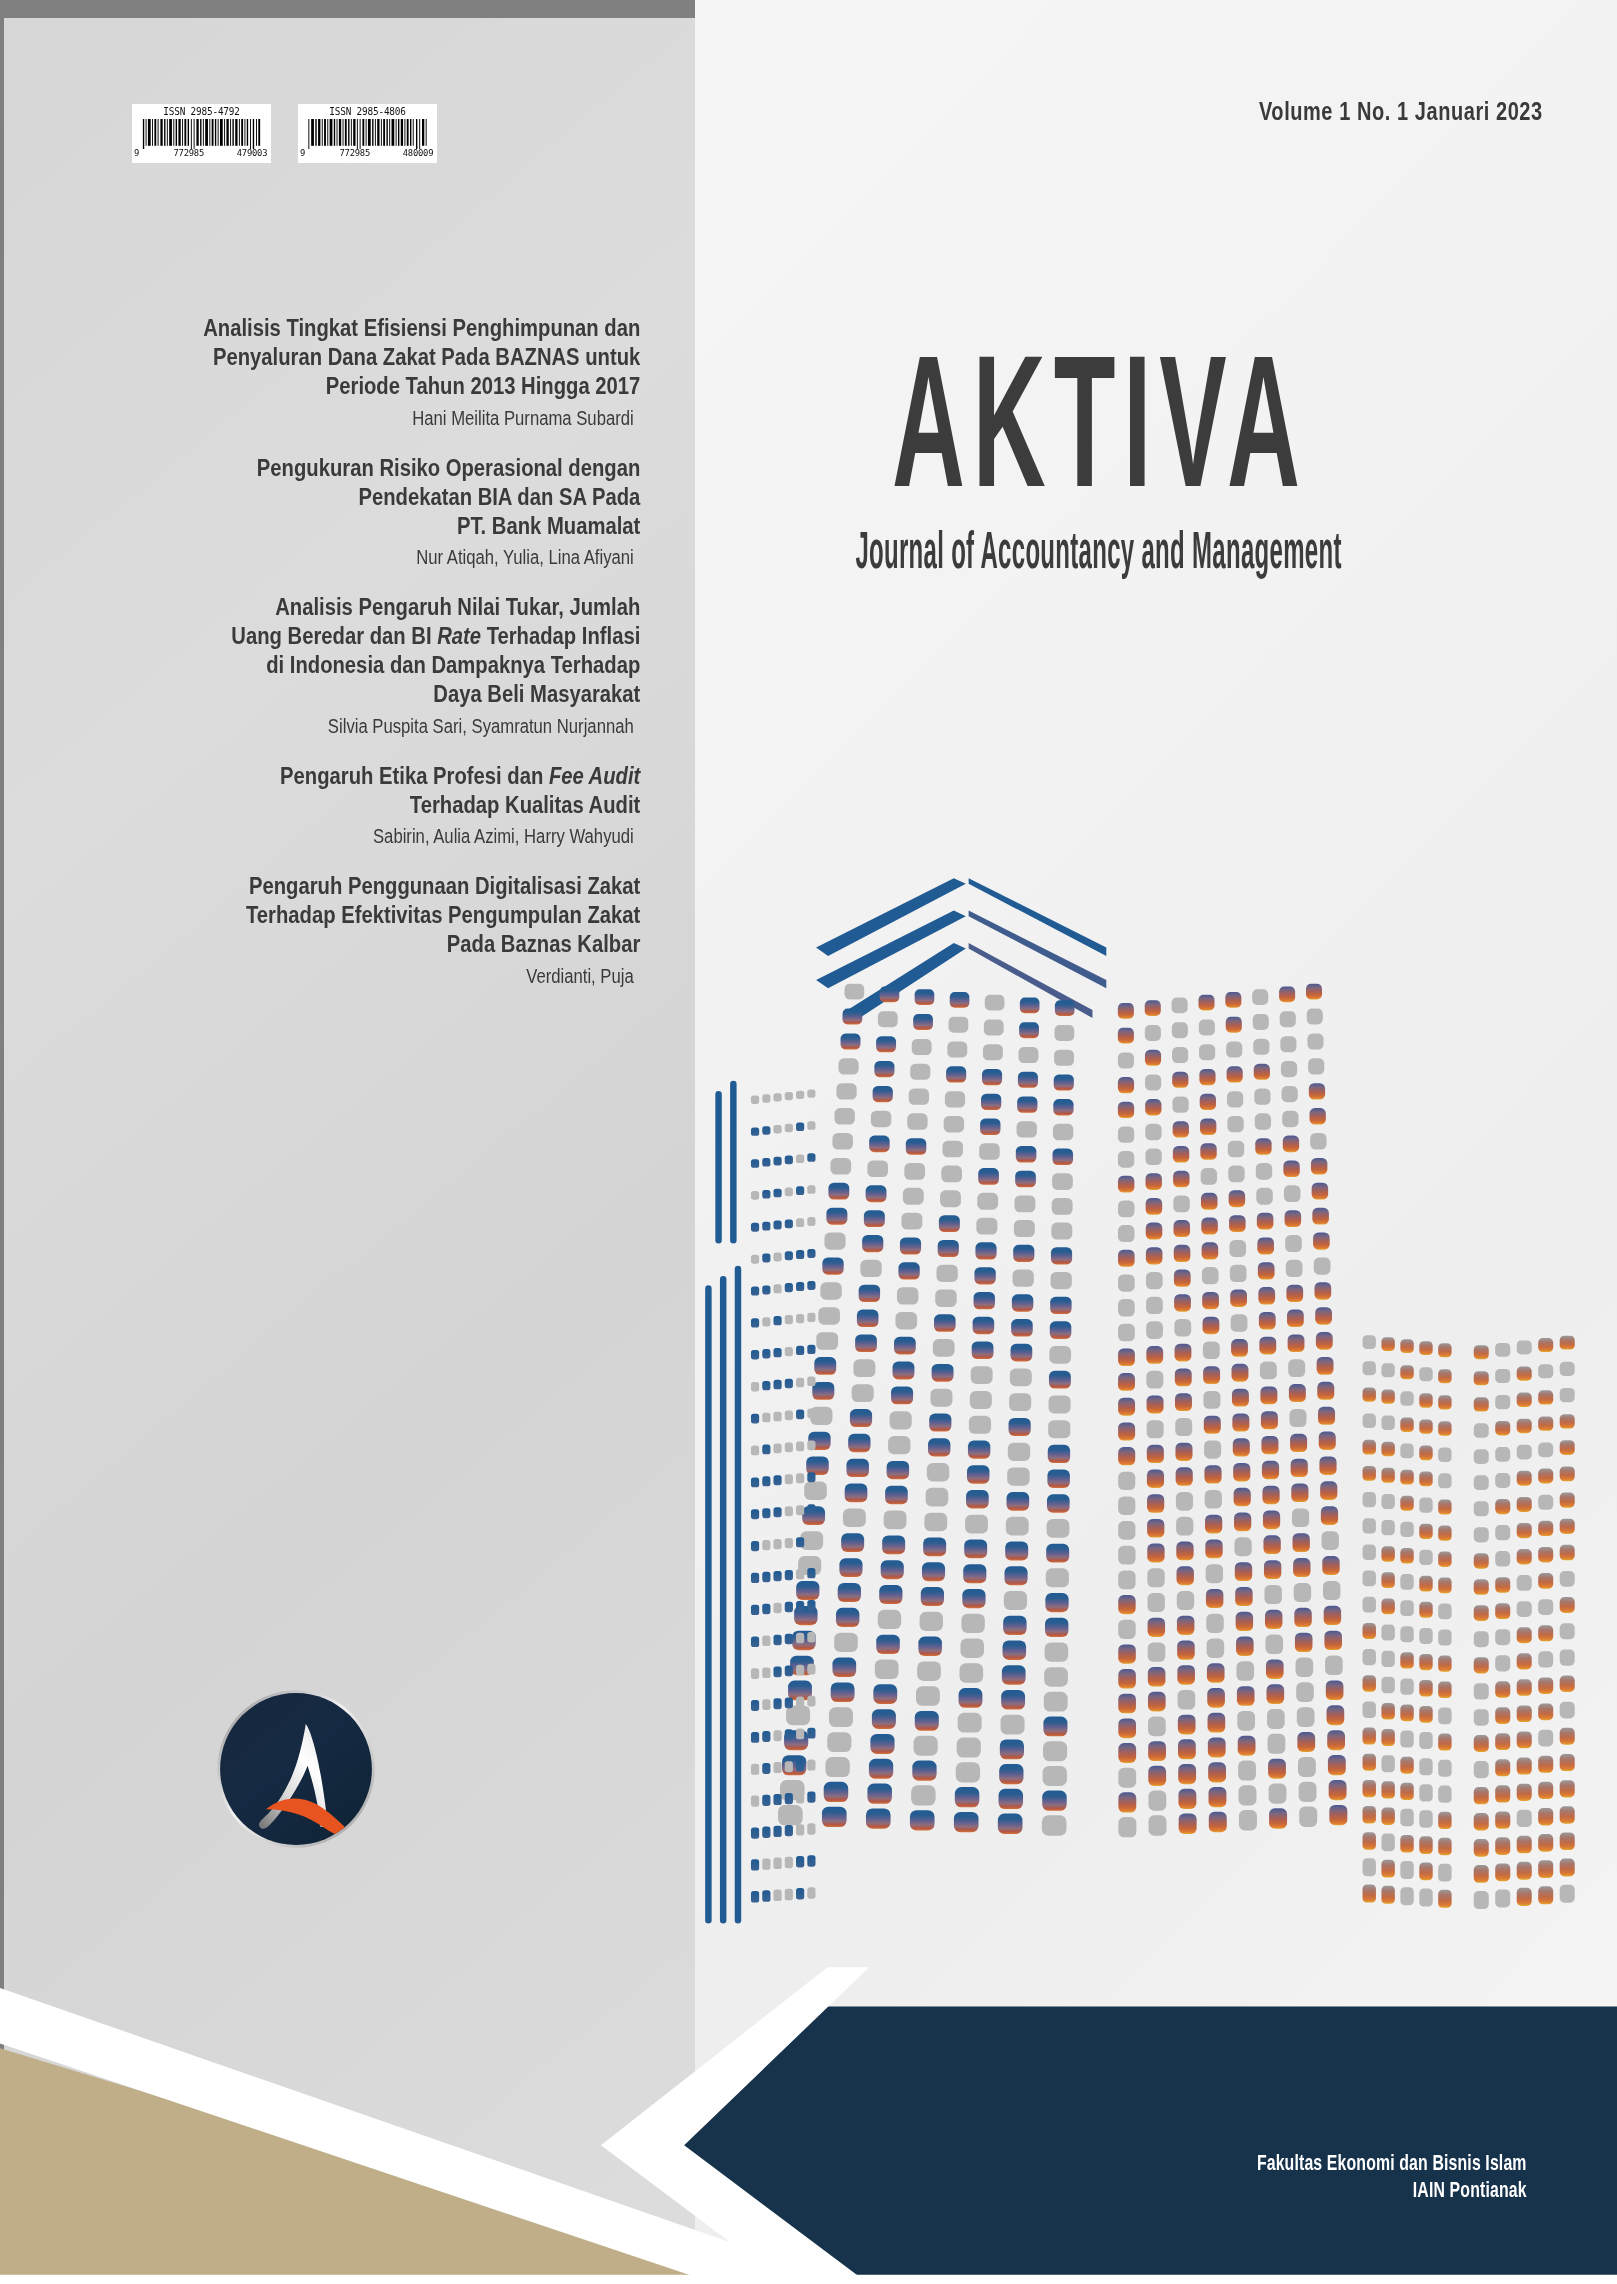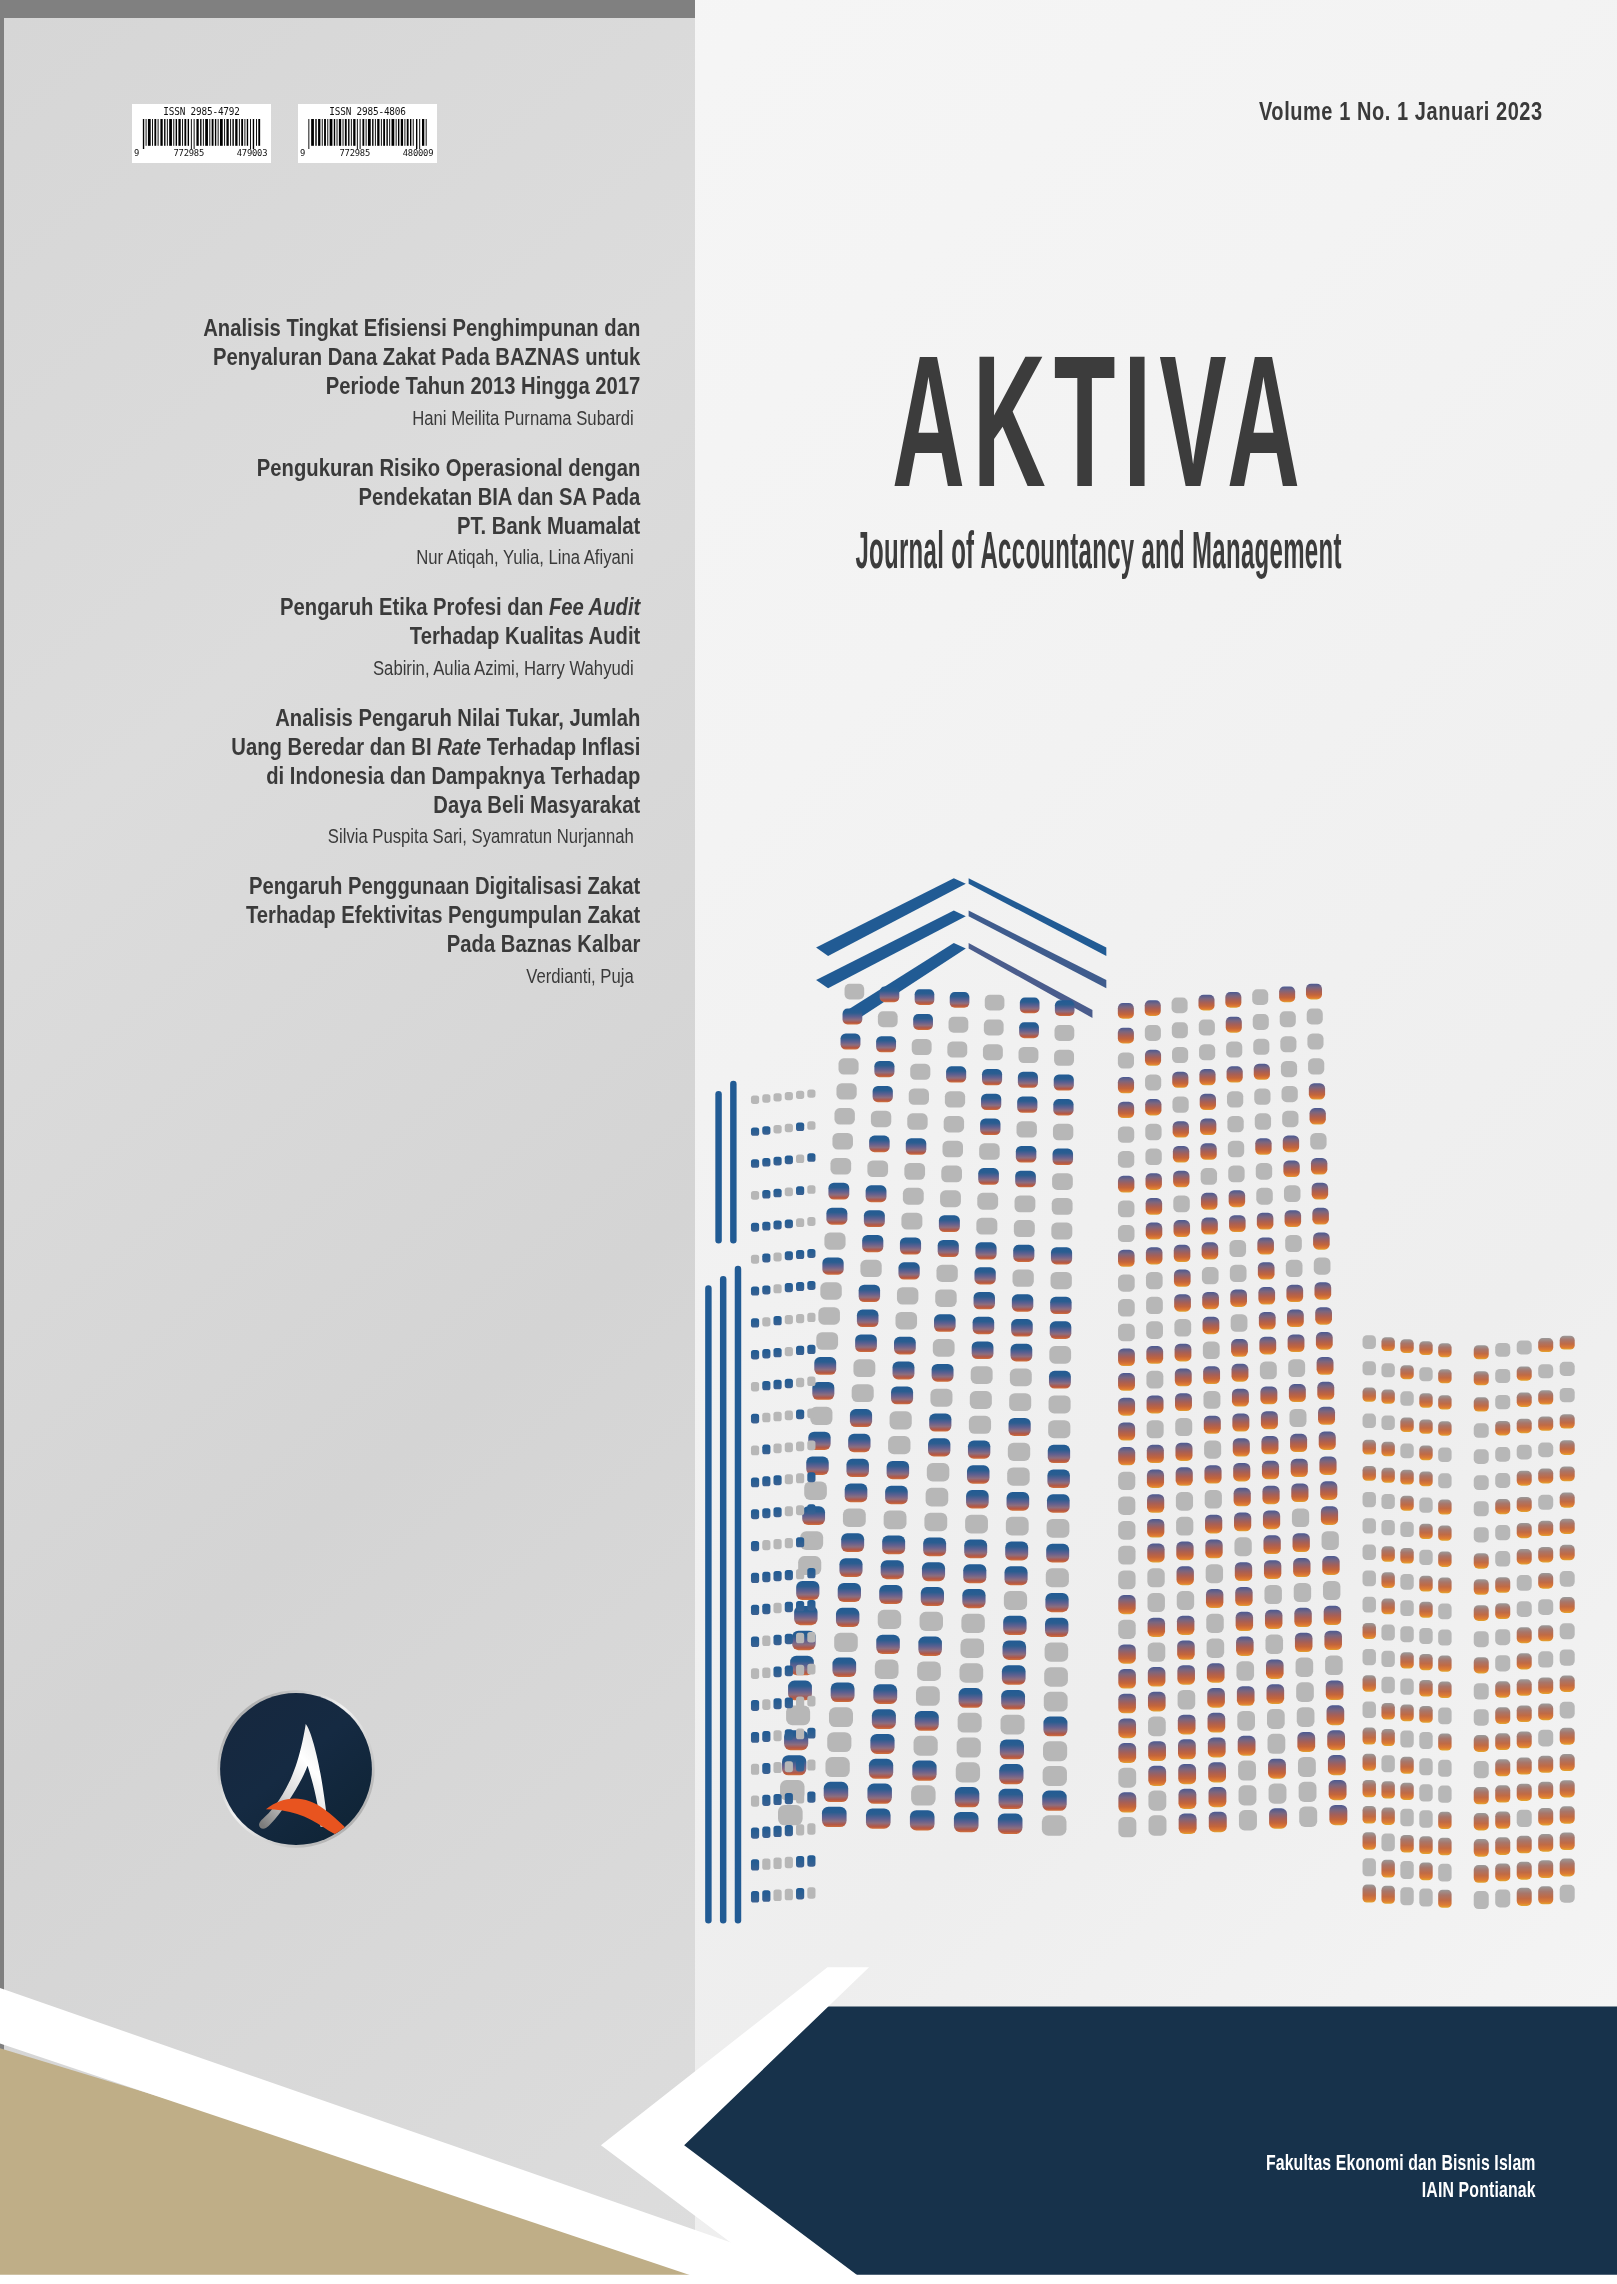--- a/index.html
+++ b/index.html
@@ -116,21 +116,21 @@
 
   
   .buildings{
     position:absolute; left:695px; top:684px;
     width:922px; height:1355px;
     overflow:hidden;
   }
 
   
   .footer-text{
-    position:absolute; right:81px; bottom:81px;
+    position:absolute; right:90px; bottom:81px;
     text-align:right; color:#ffffff;
   }
   .footer-line{
     font-size:22px; line-height:27px; font-weight:700;
     letter-spacing:0.2px;
     transform:scaleX(0.72); transform-origin:right center;
     white-space:nowrap;
   }
 </style>
 </head>
@@ -1236,31 +1236,31 @@
     </div>
 
     <div class="article">
       <div class="article-title">Pengukuran Risiko Operasional dengan</div>
       <div class="article-title">Pendekatan BIA dan SA Pada</div>
       <div class="article-title">PT. Bank Muamalat</div>
       <div class="article-authors">Nur Atiqah, Yulia, Lina Afiyani</div>
     </div>
 
     <div class="article">
-      <div class="article-title">Pengaruh Etika Profesi dan <em>Fee Audit</em></div>
-      <div class="article-title">Terhadap Kualitas Audit</div>
-      <div class="article-authors">Sabirin, Aulia Azimi, Harry Wahyudi</div>
-    </div>
-
-    <div class="article">
       <div class="article-title">Analisis Pengaruh Nilai Tukar, Jumlah</div>
       <div class="article-title">Uang Beredar dan BI <em>Rate</em> Terhadap Inflasi</div>
       <div class="article-title">di Indonesia dan Dampaknya Terhadap</div>
       <div class="article-title">Daya Beli Masyarakat</div>
       <div class="article-authors">Silvia Puspita Sari, Syamratun Nurjannah</div>
+    </div>
+
+    <div class="article">
+      <div class="article-title">Pengaruh Etika Profesi dan <em>Fee Audit</em></div>
+      <div class="article-title">Terhadap Kualitas Audit</div>
+      <div class="article-authors">Sabirin, Aulia Azimi, Harry Wahyudi</div>
     </div>
 
     <div class="article">
       <div class="article-title">Pengaruh Penggunaan Digitalisasi Zakat</div>
       <div class="article-title">Terhadap Efektivitas Pengumpulan Zakat</div>
       <div class="article-title">Pada Baznas Kalbar</div>
       <div class="article-authors">Verdianti, Puja</div>
     </div>
 
 

